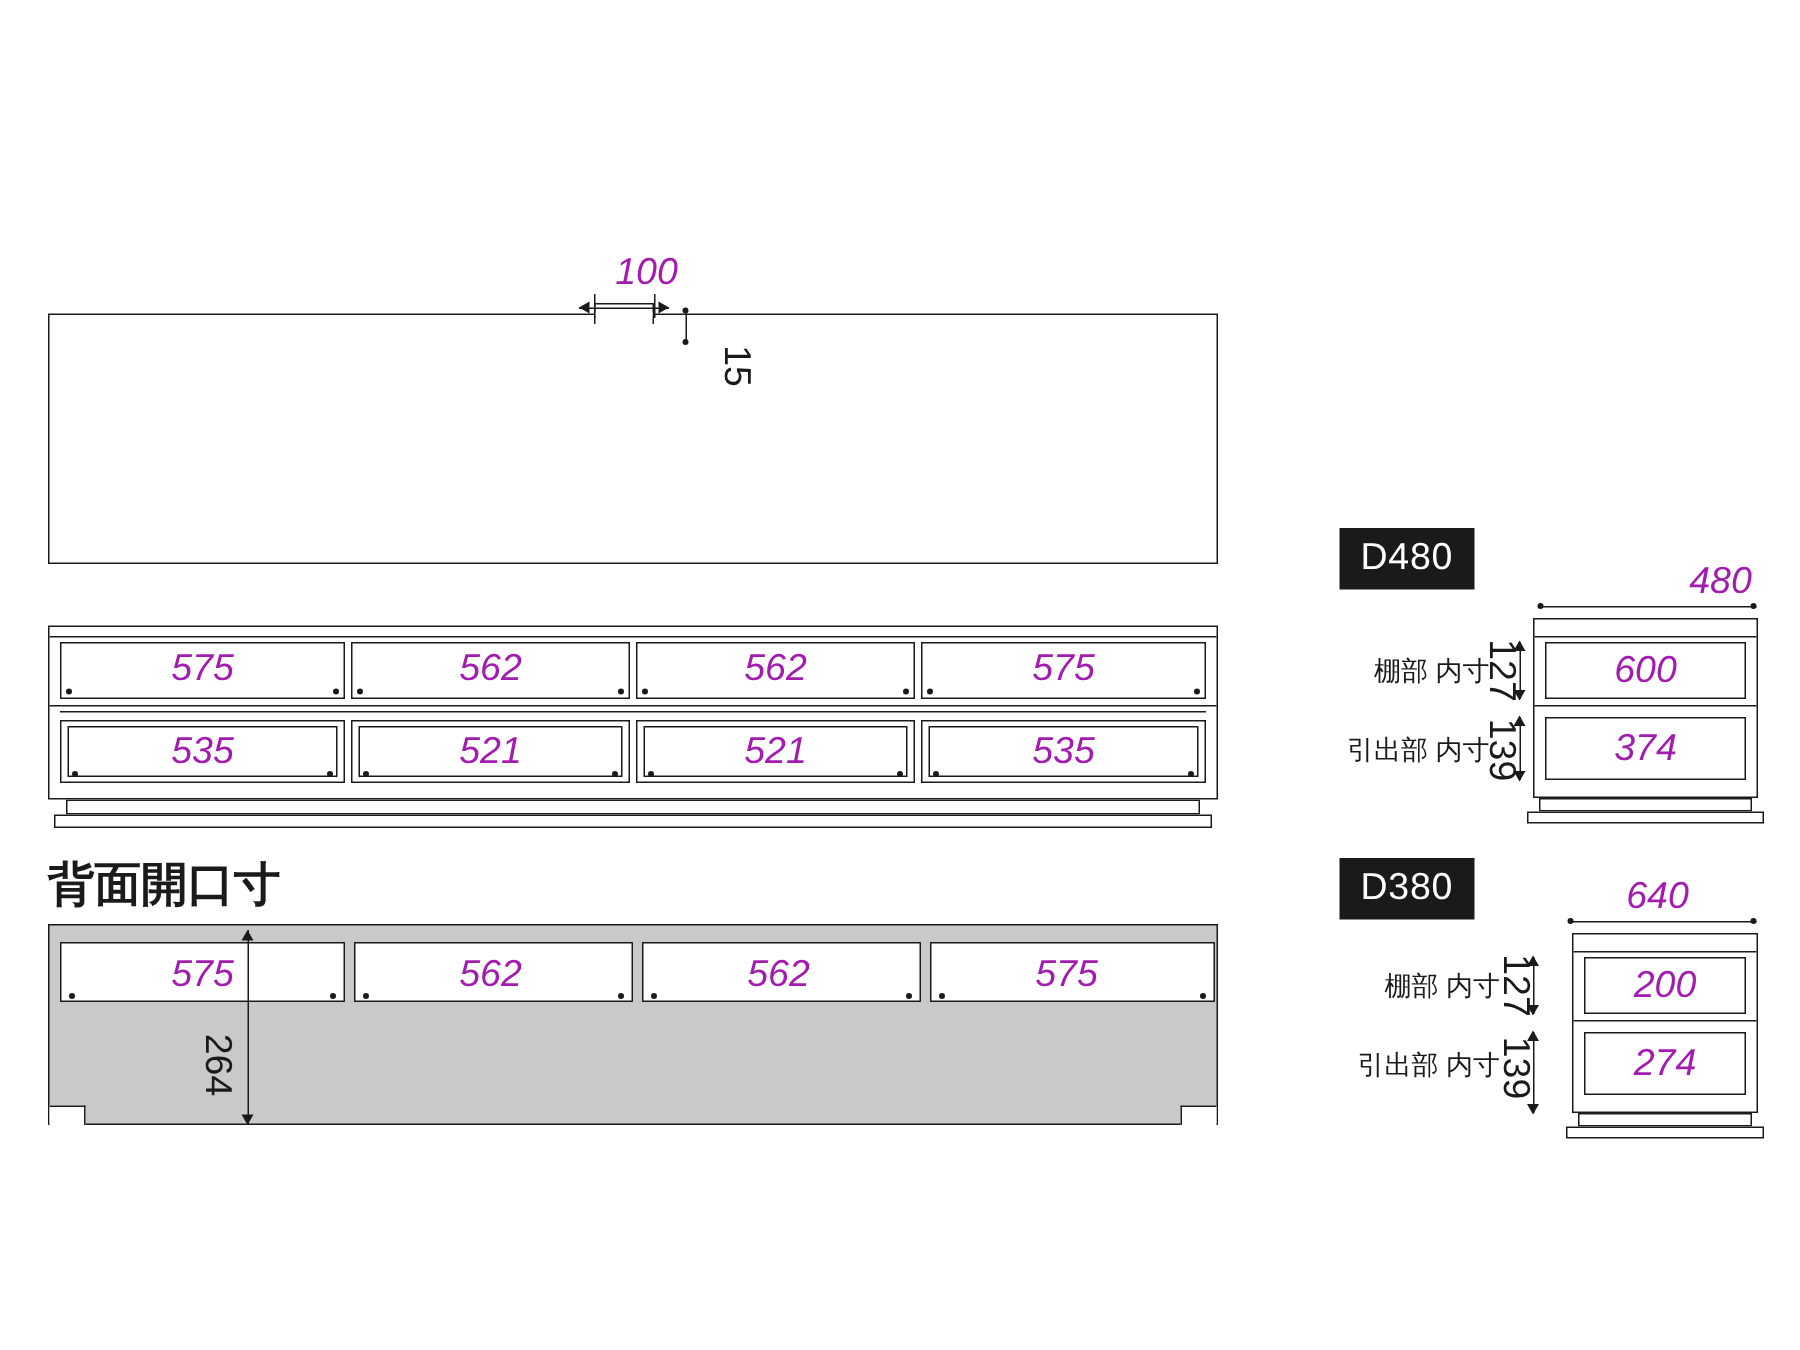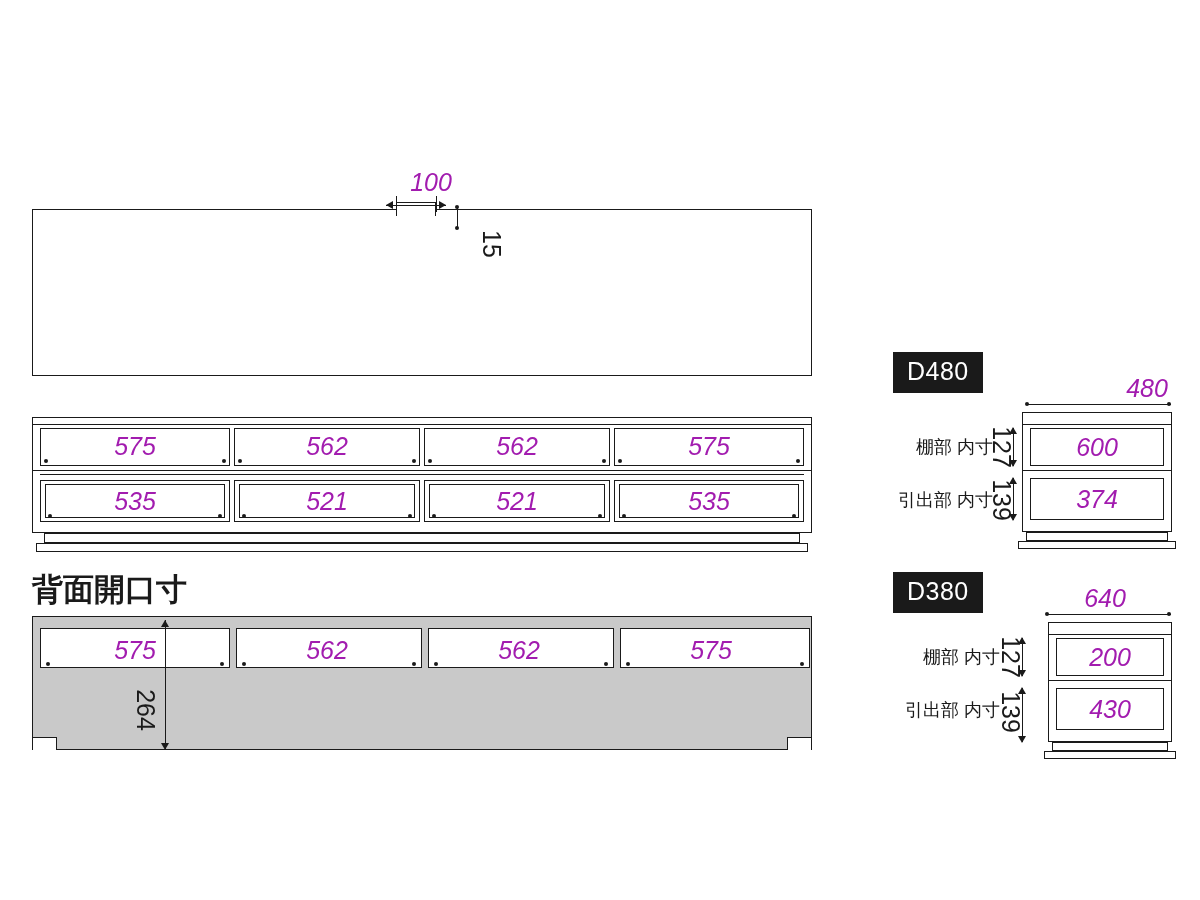--- a/index.html
+++ b/index.html
@@ -266,21 +266,21 @@
 
     <div class="box" style="left:1048px; top:622px; width:124px; height:120px;"></div>
     <div class="line-h" style="left:1049px; top:634px; width:122px;"></div>
 
     <div class="box" style="left:1056px; top:638px; width:108px; height:38px;"></div>
     <div class="dim dim-c" style="left:1110px; top:657px;">200</div>
 
     <div class="line-h" style="left:1049px; top:680px; width:122px;"></div>
 
     <div class="box" style="left:1056px; top:688px; width:108px; height:42px;"></div>
-    <div class="dim dim-c" style="left:1110px; top:709px;">430</div>
+    <div class="dim dim-c" style="left:1110px; top:709px;">274</div>
 
     <div class="box" style="left:1052px; top:742px; width:116px; height:9px;"></div>
     <div class="box" style="left:1044px; top:751px; width:132px; height:8px;"></div>
 
     <div class="label-jp" style="left:1000px; top:657px;">棚部 内寸</div>
     <div class="label-jp" style="left:1000px; top:710px;">引出部 内寸</div>
 
     <div class="line-v" style="left:1022px; top:638px; height:38px;"></div>
     <div class="arw arw-u" style="left:1018px; top:637px;"></div>
     <div class="arw arw-d" style="left:1018px; top:670px;"></div>

